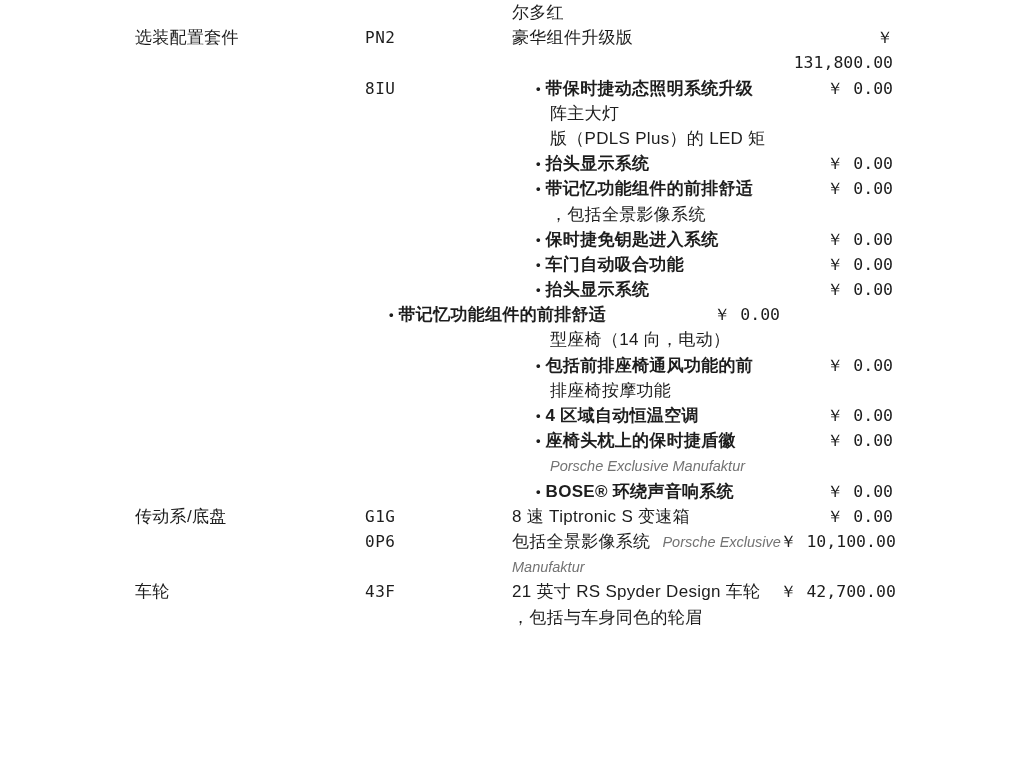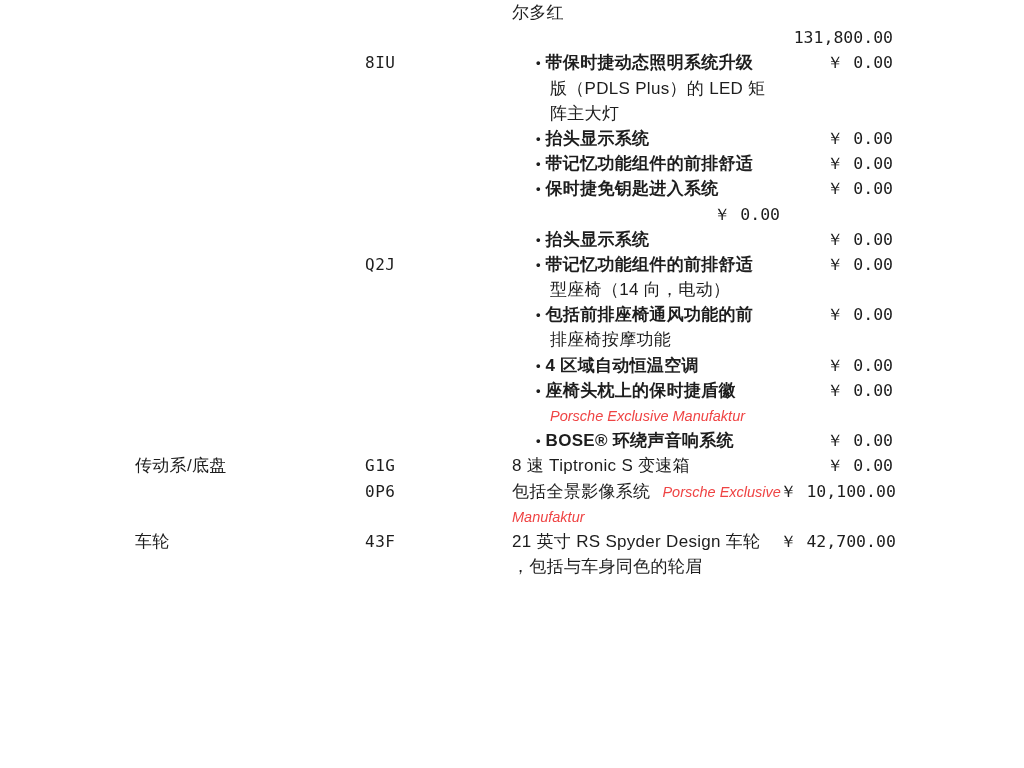--- a/index.html
+++ b/index.html
@@ -47,21 +47,21 @@
     font-size: 13px;
     margin-right: 5px;
     vertical-align: 1px;
     color: #1d1d1d;
   }
   .desc-text { letter-spacing: 0.3px; }
   .desc-text.italic {
     font-family: "Liberation Sans", sans-serif;
     font-style: italic;
     font-size: 14.5px;
-    color: #ef4444;
+    color: #737373;
     letter-spacing: 0;
   }
   .desc-text.annotation { margin-left: 12px; }
   .cell.price {
     font-family: "DejaVu Sans Mono", monospace;
     font-size: 16.5px;
     text-align: right;
     letter-spacing: 0;
   }
 </style>
@@ -70,75 +70,87 @@
 
 <div class="sheet">
   <div id="price-table">
       <div class="row">
     <div class="cell cat"></div>
     <div class="cell code"></div>
     <div class="cell desc"><span class="desc-text">尔多红</span></div>
     <div class="cell price"></div>
   </div>
       <div class="row">
+    <div class="cell cat">选装配置套件</div>
+    <div class="cell code">PN2</div>
+    <div class="cell desc"><span class="desc-text">豪华组件升级版</span></div>
+    <div class="cell price">￥</div>
+  </div>
+      <div class="row">
     <div class="cell cat"></div>
     <div class="cell code"></div>
     <div class="cell desc"></div>
     <div class="cell price">131,800.00</div>
   </div>
       <div class="row">
     <div class="cell cat"></div>
     <div class="cell code">8IU</div>
     <div class="cell desc bulleted"><span class="bullet">•</span><span class="desc-text">带保时捷动态照明系统升级</span></div>
     <div class="cell price">￥ 0.00</div>
   </div>
       <div class="row">
     <div class="cell cat"></div>
     <div class="cell code"></div>
+    <div class="cell desc indent"><span class="desc-text">阵主大灯</span></div>
+    <div class="cell price"></div>
+  </div>
+      <div class="row">
+    <div class="cell cat"></div>
+    <div class="cell code"></div>
     <div class="cell desc indent"><span class="desc-text">版（PDLS Plus）的 LED 矩</span></div>
     <div class="cell price"></div>
   </div>
       <div class="row">
     <div class="cell cat"></div>
     <div class="cell code"></div>
-    <div class="cell desc indent"><span class="desc-text">阵主大灯</span></div>
-    <div class="cell price"></div>
-  </div>
-      <div class="row">
-    <div class="cell cat"></div>
-    <div class="cell code"></div>
     <div class="cell desc bulleted"><span class="bullet">•</span><span class="desc-text">抬头显示系统</span></div>
     <div class="cell price">￥ 0.00</div>
   </div>
       <div class="row">
     <div class="cell cat"></div>
     <div class="cell code"></div>
     <div class="cell desc bulleted"><span class="bullet">•</span><span class="desc-text">带记忆功能组件的前排舒适</span></div>
     <div class="cell price">￥ 0.00</div>
   </div>
       <div class="row">
     <div class="cell cat"></div>
     <div class="cell code"></div>
+    <div class="cell desc indent"><span class="desc-text">，包括全景影像系统</span></div>
+    <div class="cell price"></div>
+  </div>
+      <div class="row">
+    <div class="cell cat"></div>
+    <div class="cell code"></div>
     <div class="cell desc bulleted"><span class="bullet">•</span><span class="desc-text">保时捷免钥匙进入系统</span></div>
     <div class="cell price">￥ 0.00</div>
   </div>
       <div class="row">
     <div class="cell cat"></div>
     <div class="cell code"></div>
+    <div class="cell desc bulleted"><span class="bullet">•</span><span class="desc-text">车门自动吸合功能</span></div>
     <div class="cell price">￥ 0.00</div>
   </div>
       <div class="row">
     <div class="cell cat"></div>
     <div class="cell code"></div>
     <div class="cell desc bulleted"><span class="bullet">•</span><span class="desc-text">抬头显示系统</span></div>
     <div class="cell price">￥ 0.00</div>
   </div>
       <div class="row">
     <div class="cell cat"></div>
-    <div class="cell code">Q2J</div>
     <div class="cell desc bulleted"><span class="bullet">•</span><span class="desc-text">带记忆功能组件的前排舒适</span></div>
     <div class="cell price">￥ 0.00</div>
   </div>
       <div class="row">
     <div class="cell cat"></div>
     <div class="cell code"></div>
     <div class="cell desc indent"><span class="desc-text">型座椅（14 向，电动）</span></div>
     <div class="cell price"></div>
   </div>
       <div class="row">

